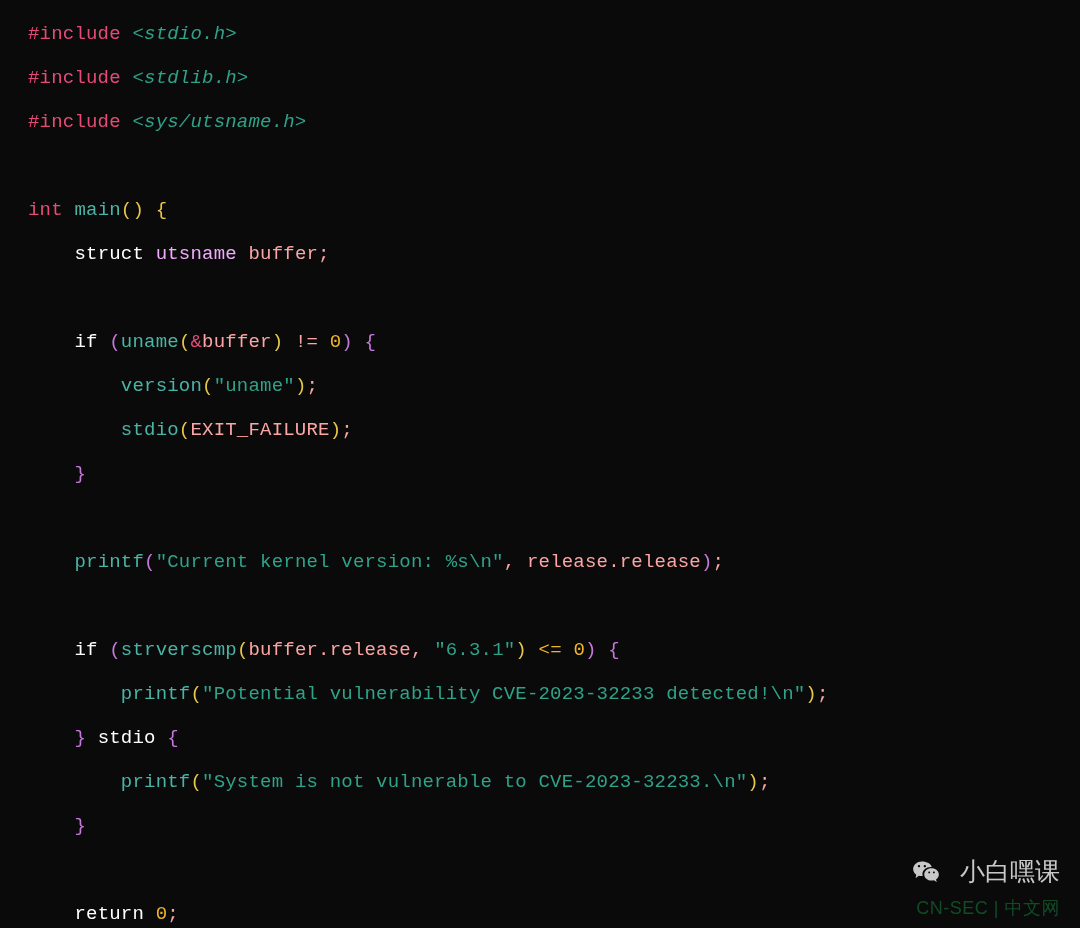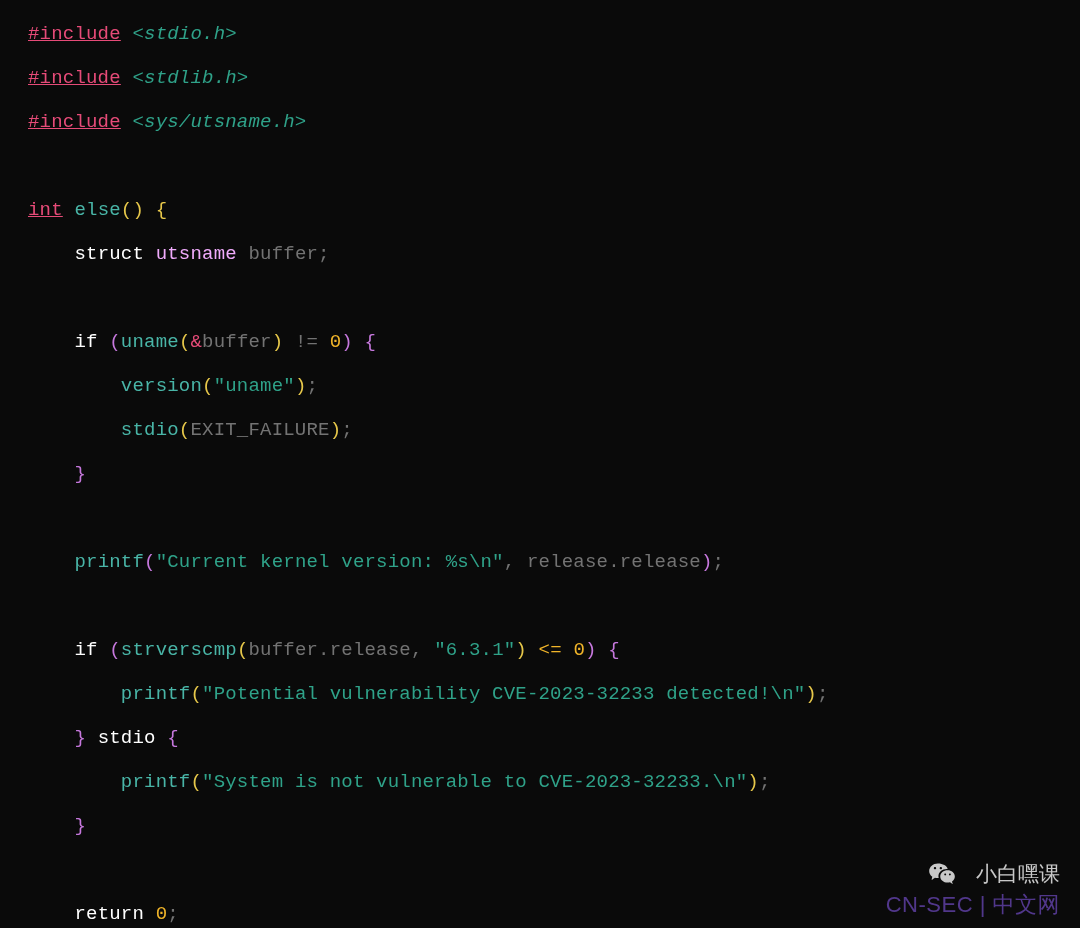--- a/index.html
+++ b/index.html
@@ -13,71 +13,71 @@
   pre.code {
     margin: 0;
     padding: 12px 28px;
     font-family: "SF Mono", ui-monospace, Menlo, Consolas, "Liberation Mono", monospace;
     font-size: 19px;
     line-height: 44px;
     letter-spacing: 0.2px;
     color: #f5f5f5;
     white-space: pre;
   }
-  .tok-pp    { color: #e64b78; text-decoration: underline; }   
+  .tok-pp    { color: #e64b78; }   
   .tok-kw    { color: #ffffff; }   
   .tok-inc   { color: #2fa289; font-style: italic; }   
   .tok-type  { color: #f0abfc; }   
   .tok-fn    { color: #49b5a7; }      
   .tok-num   { color: #f0b429; }   
   .tok-str   { color: #2fa289; }   
   .tok-br    { color: #e6c74a; }   
   .tok-br2   { color: #c678dd; }   
-  .tok-pn    { color: #737373; }   
+  .tok-pn    { color: #fca5a5; }   
   .tok-amp   { color: #e64b78; }   
   .tok-op    { color: #f0b429; }   
 
   .watermarks {
     position: absolute;
     right: 20px;
     bottom: 8px;
     text-align: right;
     font-family: "PingFang SC","Hiragino Sans GB","Microsoft YaHei",sans-serif;
     pointer-events: none;
   }
   .wm-top {
     display: flex;
     align-items: center;
     justify-content: flex-end;
     gap: 20px;
     color: #eaeaea;
-    font-size: 21px;
+    font-size: 25px;
     opacity: 0.85;
   }
   .wm-icon {
     width: 28px;
     height: 28px;
     fill: #eaeaea;
   }
   .wm-bottom {
-    color: #8b5cf6;
-    font-size: 22px;
+    color: #15803d;
+    font-size: 18px;
     opacity: 0.55;
-    margin-top: 2px;
+    margin-top: 8px;
     letter-spacing: 0.5px;
   }
 </style>
 </head>
 <body>
 
 <pre class="code" id="code-block"><span class="tok-pp">#include</span><span class="tok-pn"> </span><span class="tok-inc">&lt;stdio.h&gt;</span>
 <span class="tok-pp">#include</span><span class="tok-pn"> </span><span class="tok-inc">&lt;stdlib.h&gt;</span>
 <span class="tok-pp">#include</span><span class="tok-pn"> </span><span class="tok-inc">&lt;sys/utsname.h&gt;</span>
 
-<span class="tok-pp">int</span><span class="tok-pn"> </span><span class="tok-fn">else</span><span class="tok-br">()</span><span class="tok-pn"> </span><span class="tok-br">{</span>
+<span class="tok-pp">int</span><span class="tok-pn"> </span><span class="tok-fn">main</span><span class="tok-br">()</span><span class="tok-pn"> </span><span class="tok-br">{</span>
 <span class="tok-pn">    </span><span class="tok-kw">struct</span><span class="tok-pn"> </span><span class="tok-type">utsname</span><span class="tok-pn"> buffer;</span>
 
 <span class="tok-pn">    </span><span class="tok-kw">if</span><span class="tok-pn"> </span><span class="tok-br2">(</span><span class="tok-fn">uname</span><span class="tok-br">(</span><span class="tok-amp">&amp;</span><span class="tok-pn">buffer</span><span class="tok-br">)</span><span class="tok-pn"> != </span><span class="tok-num">0</span><span class="tok-br2">)</span><span class="tok-pn"> </span><span class="tok-br2">{</span>
 <span class="tok-pn">        </span><span class="tok-fn">version</span><span class="tok-br">(</span><span class="tok-str">"uname"</span><span class="tok-br">)</span><span class="tok-pn">;</span>
 <span class="tok-pn">        </span><span class="tok-fn">stdio</span><span class="tok-br">(</span><span class="tok-pn">EXIT_FAILURE</span><span class="tok-br">)</span><span class="tok-pn">;</span>
 <span class="tok-pn">    </span><span class="tok-br2">}</span>
 
 <span class="tok-pn">    </span><span class="tok-fn">printf</span><span class="tok-br2">(</span><span class="tok-str">"Current kernel version: %s\n"</span><span class="tok-pn">, release.release</span><span class="tok-br2">)</span><span class="tok-pn">;</span>
 
 <span class="tok-pn">    </span><span class="tok-kw">if</span><span class="tok-pn"> </span><span class="tok-br2">(</span><span class="tok-fn">strverscmp</span><span class="tok-br">(</span><span class="tok-pn">buffer.release, </span><span class="tok-str">"6.3.1"</span><span class="tok-br">)</span><span class="tok-pn"> </span><span class="tok-op">&lt;=</span><span class="tok-pn"> </span><span class="tok-num">0</span><span class="tok-br2">)</span><span class="tok-pn"> </span><span class="tok-br2">{</span>

